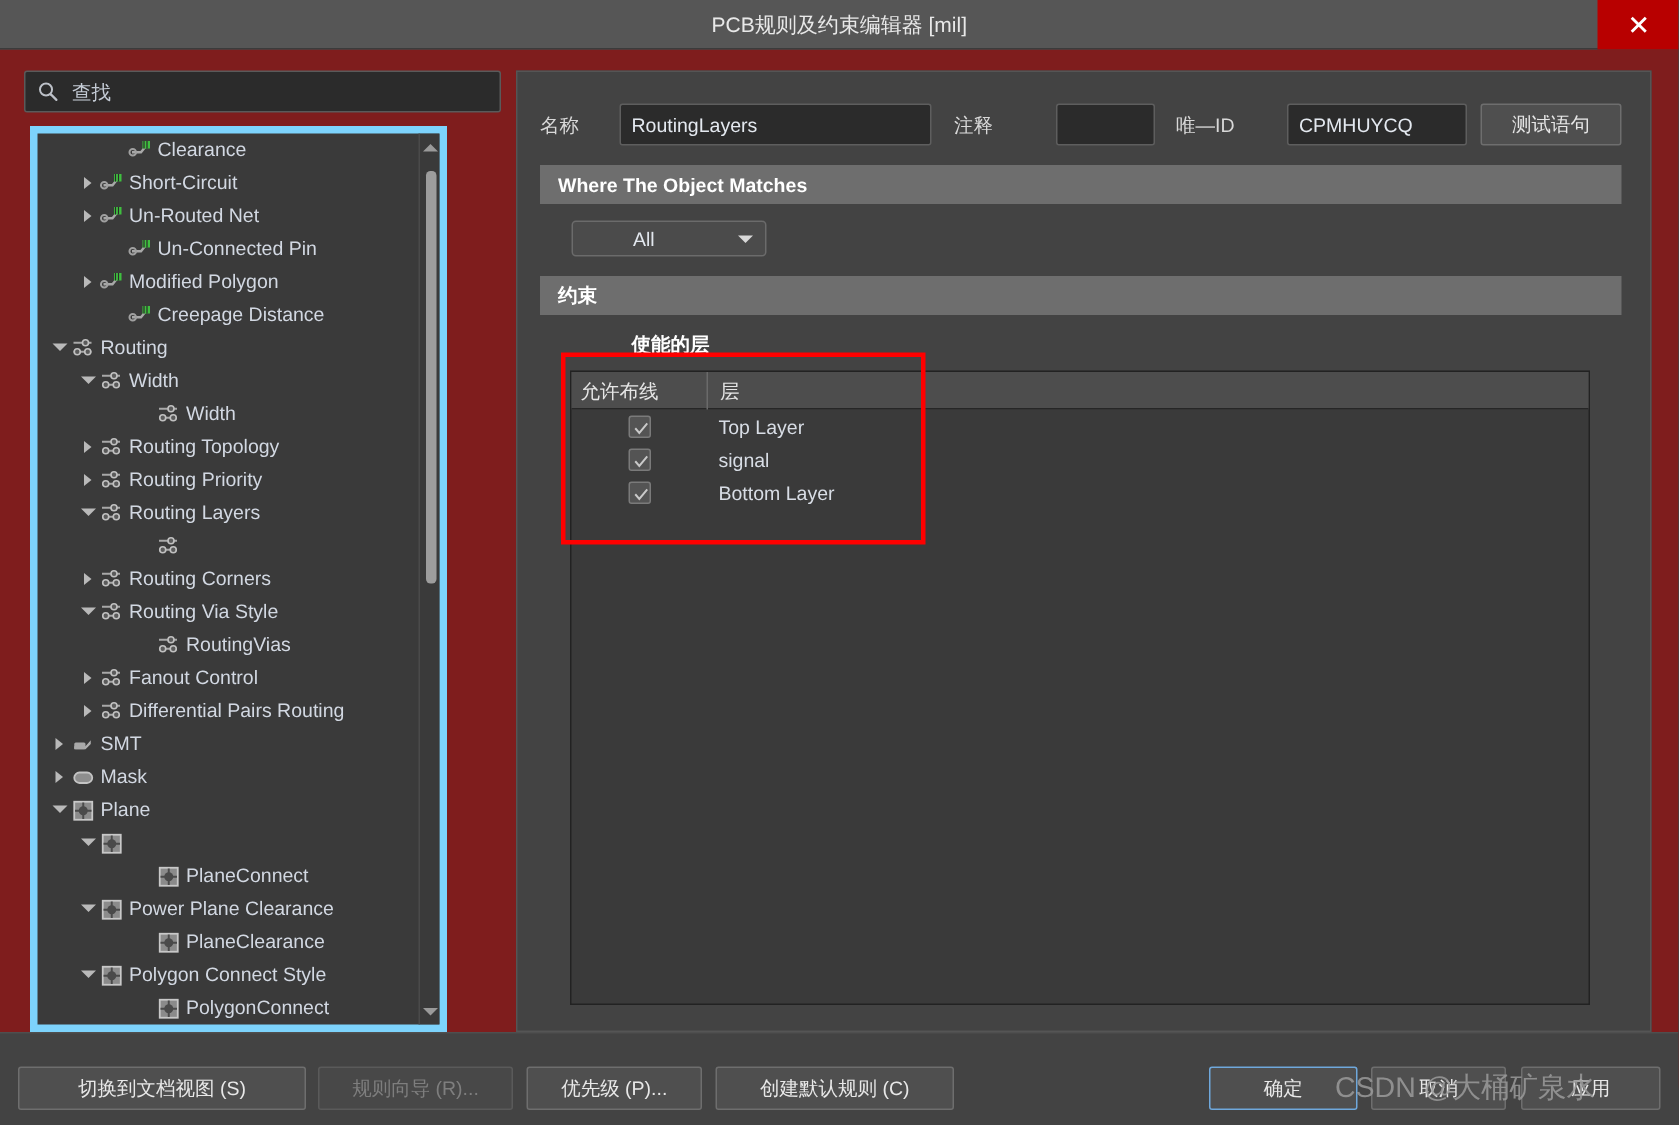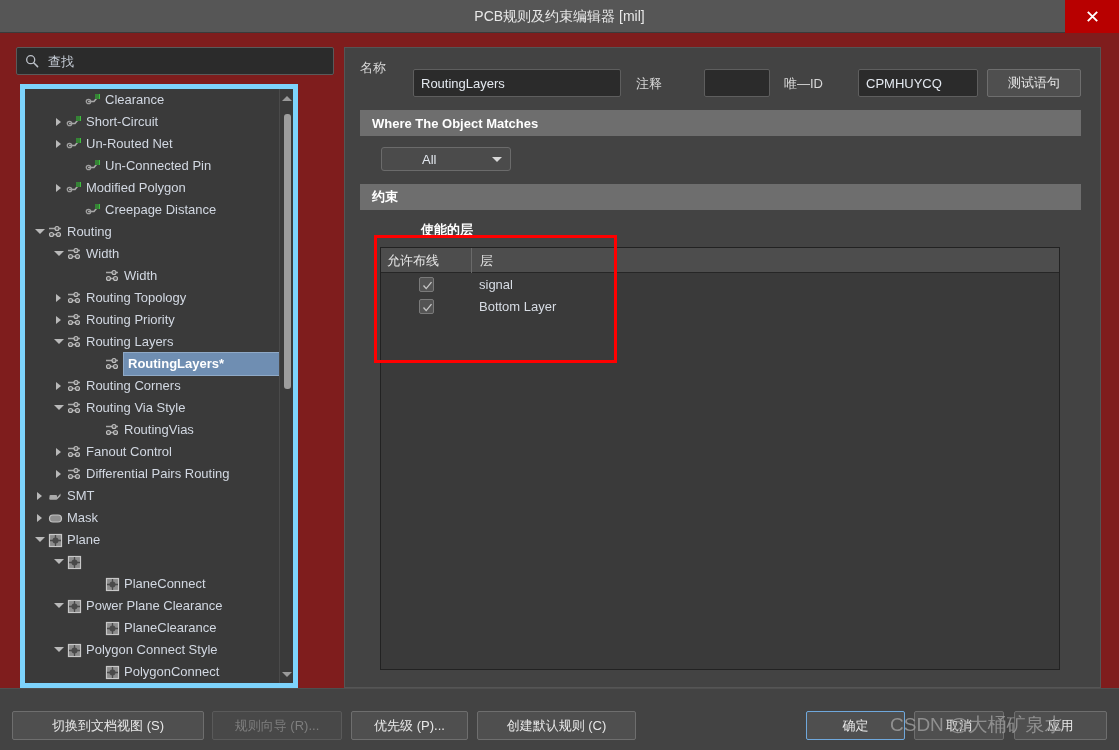--- a/index.html
+++ b/index.html
@@ -369,21 +369,20 @@
         <div class="tree-row selected" style="padding-left: 65px; background: none;">
           <span class="tw-arrow"></span>
           <span class="tw-icon">
             <svg width="17" height="16" viewBox="0 0 17 16">
               <path d="M2 4.5 L14 4.5 M2 10.5 L14 10.5" stroke="#a8a8a8" stroke-width="1.3"></path>
               <circle cx="10" cy="4.5" r="2" fill="#5a5a5a" stroke="#c0c0c0" stroke-width="1.1"></circle>
               <circle cx="4.5" cy="10.5" r="2" fill="#5a5a5a" stroke="#c0c0c0" stroke-width="1.1"></circle>
               <circle cx="11.5" cy="10.5" r="2" fill="#5a5a5a" stroke="#c0c0c0" stroke-width="1.1"></circle>
             </svg>
           </span>
-          <span class="tw-label" style="background: rgb(111, 142, 178); color: rgb(255, 255, 255); padding: 0px 60px 0px 4px; outline: rgb(143, 169, 198) solid 1px;">RoutingLayers*</span>
         </div>
         <div class="tree-row" style="padding-left: 27px;">
           <span class="tw-arrow collapsed"></span>
           <span class="tw-icon">
             <svg width="17" height="16" viewBox="0 0 17 16">
               <path d="M2 4.5 L14 4.5 M2 10.5 L14 10.5" stroke="#a8a8a8" stroke-width="1.3"></path>
               <circle cx="10" cy="4.5" r="2" fill="#5a5a5a" stroke="#c0c0c0" stroke-width="1.1"></circle>
               <circle cx="4.5" cy="10.5" r="2" fill="#5a5a5a" stroke="#c0c0c0" stroke-width="1.1"></circle>
               <circle cx="11.5" cy="10.5" r="2" fill="#5a5a5a" stroke="#c0c0c0" stroke-width="1.1"></circle>
             </svg>
@@ -552,21 +551,21 @@
       <div class="sb-thumb"></div>
       <div class="sb-arrow down">
           <i></i>
         </div>
     </div>
   </div>
 
   <div class="right-panel"></div>
 
   <div>
-    <div class="lbl" style="left:360px; top:58px;">名称</div>
+    <div class="lbl" style="left:360px; top:74px;">名称</div>
     <input class="txtbox" style="left: 413px; top: 69px; width: 208px; height: 28px;" type="text" value="RoutingLayers">
     <div class="lbl" style="left:636px; top:74px;">注释</div>
     <input class="txtbox" style="left: 704px; top: 69px; width: 66px; height: 28px;" type="text" value="">
     <div class="lbl" style="left:784px; top:74px;">唯—ID</div>
     <input class="txtbox" style="left: 858px; top: 69px; width: 120px; height: 28px;" type="text" value="CPMHUYCQ">
     <button class="btn" style="position:absolute; left:987px; top:69px; width:94px; height:28px;">测试语句</button>
   </div>
 
   <div class="section-hdr" style="left:360px; top:110px; width:721px;">Where The Object Matches</div>
 
@@ -586,20 +585,30 @@
     </div>
     <div class="lt-body" id="layers-body">
         <div class="lt-row">
           <div class="lt-cell-chk">
             <span class="chk">
               <svg width="13" height="13" viewBox="0 0 13 13">
                 <path d="M2.5 6.5 L5.2 9.6 L10.5 3.2" stroke="#c9c9c9" stroke-width="1.3" fill="none"></path>
               </svg>
             </span>
           </div>
+          <div class="lt-cell-name">Top Layer</div>
+        </div>
+        <div class="lt-row">
+          <div class="lt-cell-chk">
+            <span class="chk">
+              <svg width="13" height="13" viewBox="0 0 13 13">
+                <path d="M2.5 6.5 L5.2 9.6 L10.5 3.2" stroke="#c9c9c9" stroke-width="1.3" fill="none"></path>
+              </svg>
+            </span>
+          </div>
           <div class="lt-cell-name">signal</div>
         </div>
         <div class="lt-row">
           <div class="lt-cell-chk">
             <span class="chk">
               <svg width="13" height="13" viewBox="0 0 13 13">
                 <path d="M2.5 6.5 L5.2 9.6 L10.5 3.2" stroke="#c9c9c9" stroke-width="1.3" fill="none"></path>
               </svg>
             </span>
           </div>

